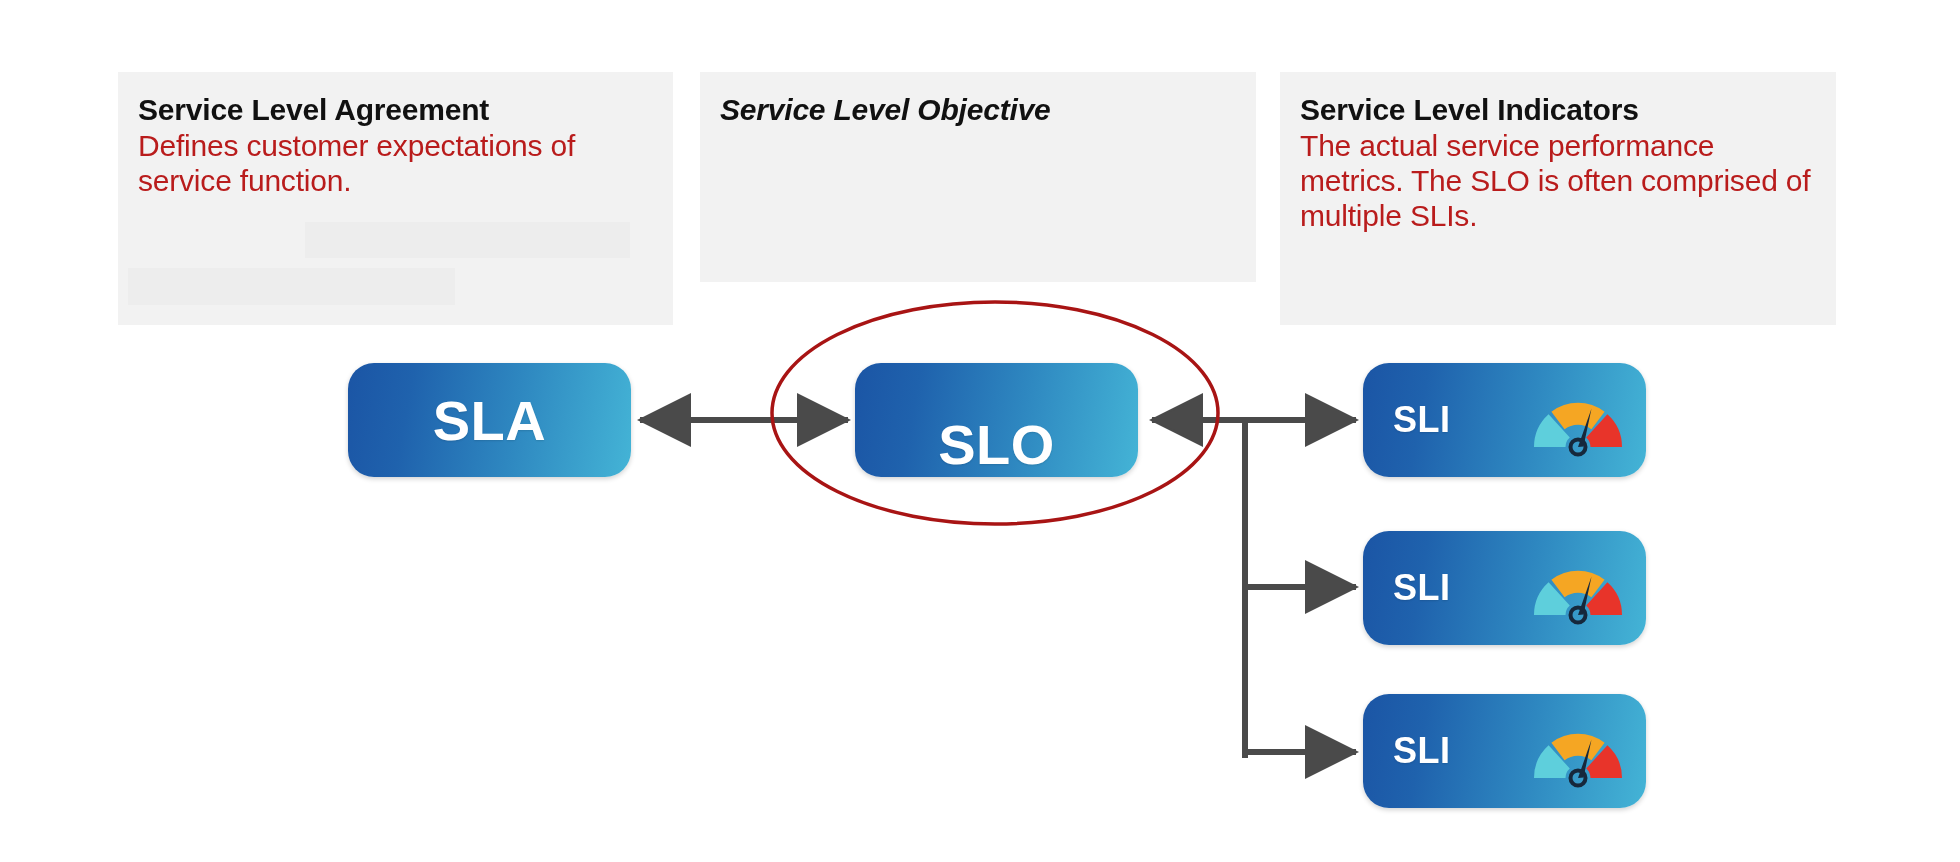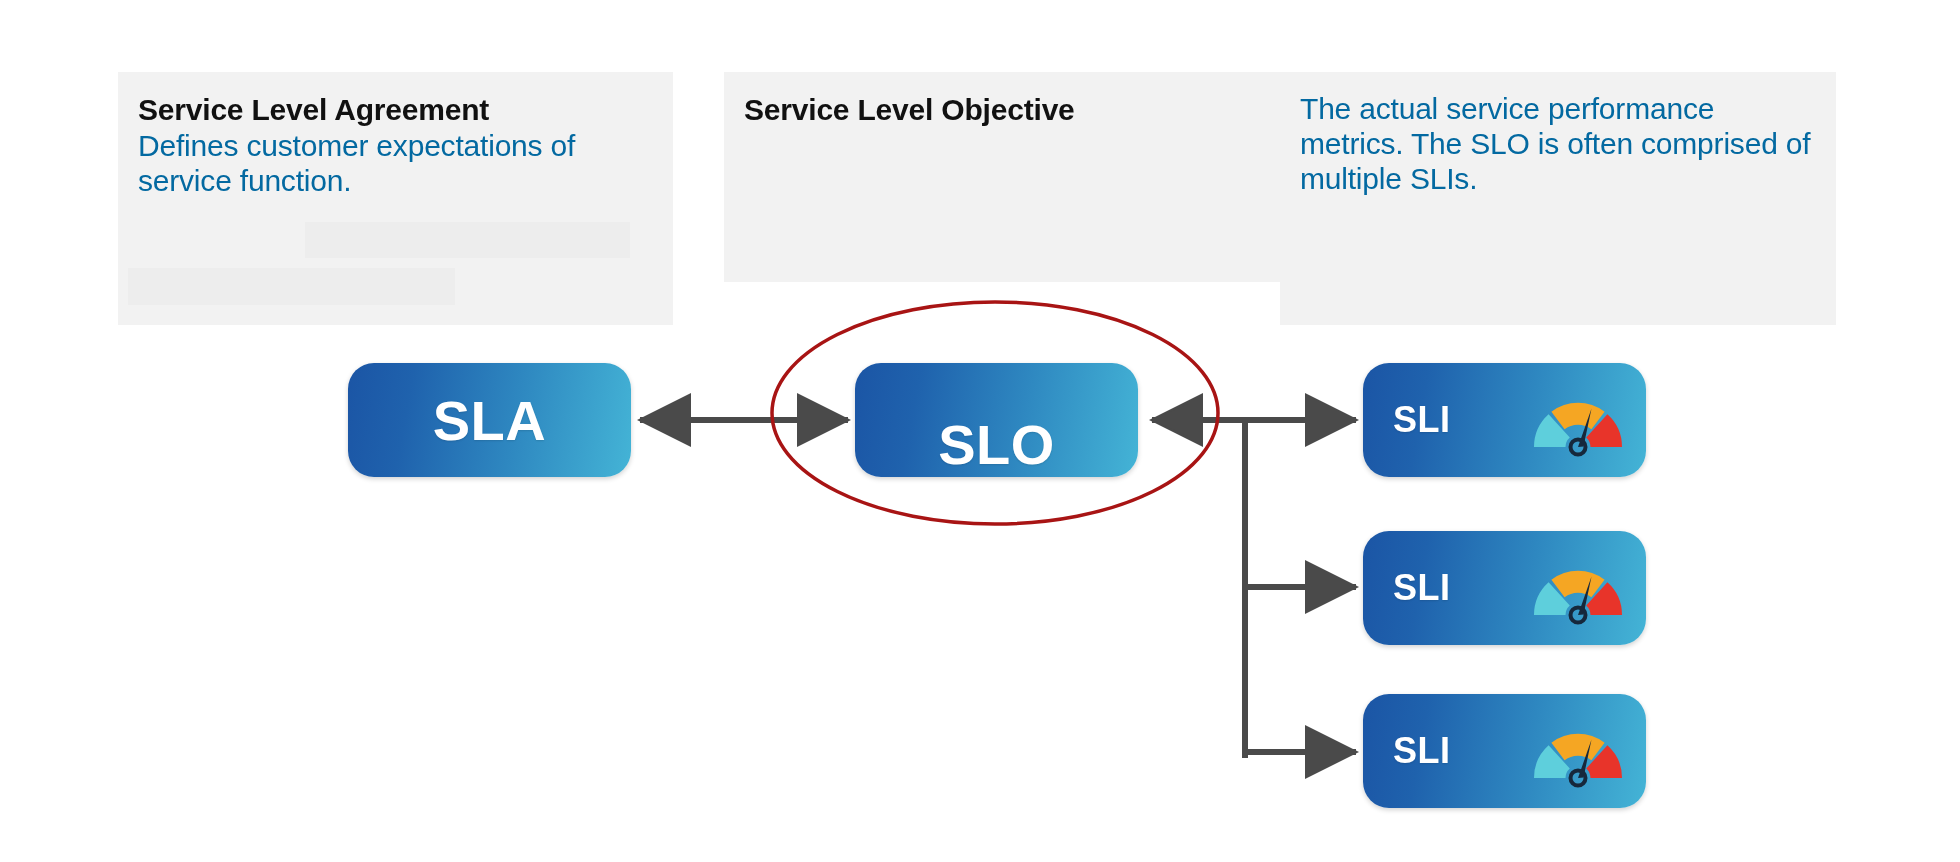--- a/index.html
+++ b/index.html
@@ -30,21 +30,21 @@
     font-size: 30px;
     font-weight: bold;
     color: #111111;
     line-height: 1.18;
     letter-spacing: -0.2px;
     margin: 0 0 2px 0;
   }
   .card-body {
     font-size: 30px;
     font-weight: 400;
-    color: #0369a1;
+    color: #b91c1c;
     line-height: 1.16;
     letter-spacing: -0.2px;
     margin: 0;
   }
   .redaction {
     position: absolute;
     background: #ededed;
   }
 
   
@@ -100,25 +100,26 @@
 
 <div id="canvas">
 
   <div class="card" style="left:118px; top:72px; width:555px; height:253px;">
     <div class="card-title">Service Level Agreement</div>
     <div class="card-body">Defines customer expectations of service function.</div>
     <div class="redaction" style="left:187px; top:150px; width:325px; height:36px;"></div>
     <div class="redaction" style="left:10px; top:196px; width:327px; height:37px;"></div>
   </div>
 
-  <div class="card" style="left:724px; top:72px; width:556px; height:210px;">
+  <div class="card" style="left:700px; top:72px; width:556px; height:210px;font-style:italic;">
     <div class="card-title">Service Level Objective</div>
   </div>
 
   <div class="card" style="left:1280px; top:72px; width:556px; height:253px;">
+    <div class="card-title">Service Level Indicators</div>
     <div class="card-body">The actual service performance metrics. The SLO is often comprised of multiple SLIs.</div>
   </div>
 
   <svg id="overlay" viewBox="0 0 1960 862" width="1960" height="862">
     <defs>
       <marker id="arrowRight" markerWidth="9" markerHeight="9" refX="8.5" refY="4.5" orient="auto" markerUnits="strokeWidth">
         <path d="M0,0 L9,4.5 L0,9 z" fill="#4a4a4a"></path>
       </marker>
       <marker id="arrowLeftStart" markerWidth="9" markerHeight="9" refX="0.5" refY="4.5" orient="auto" markerUnits="strokeWidth">
         <path d="M9,0 L0,4.5 L9,9 z" fill="#4a4a4a"></path>

